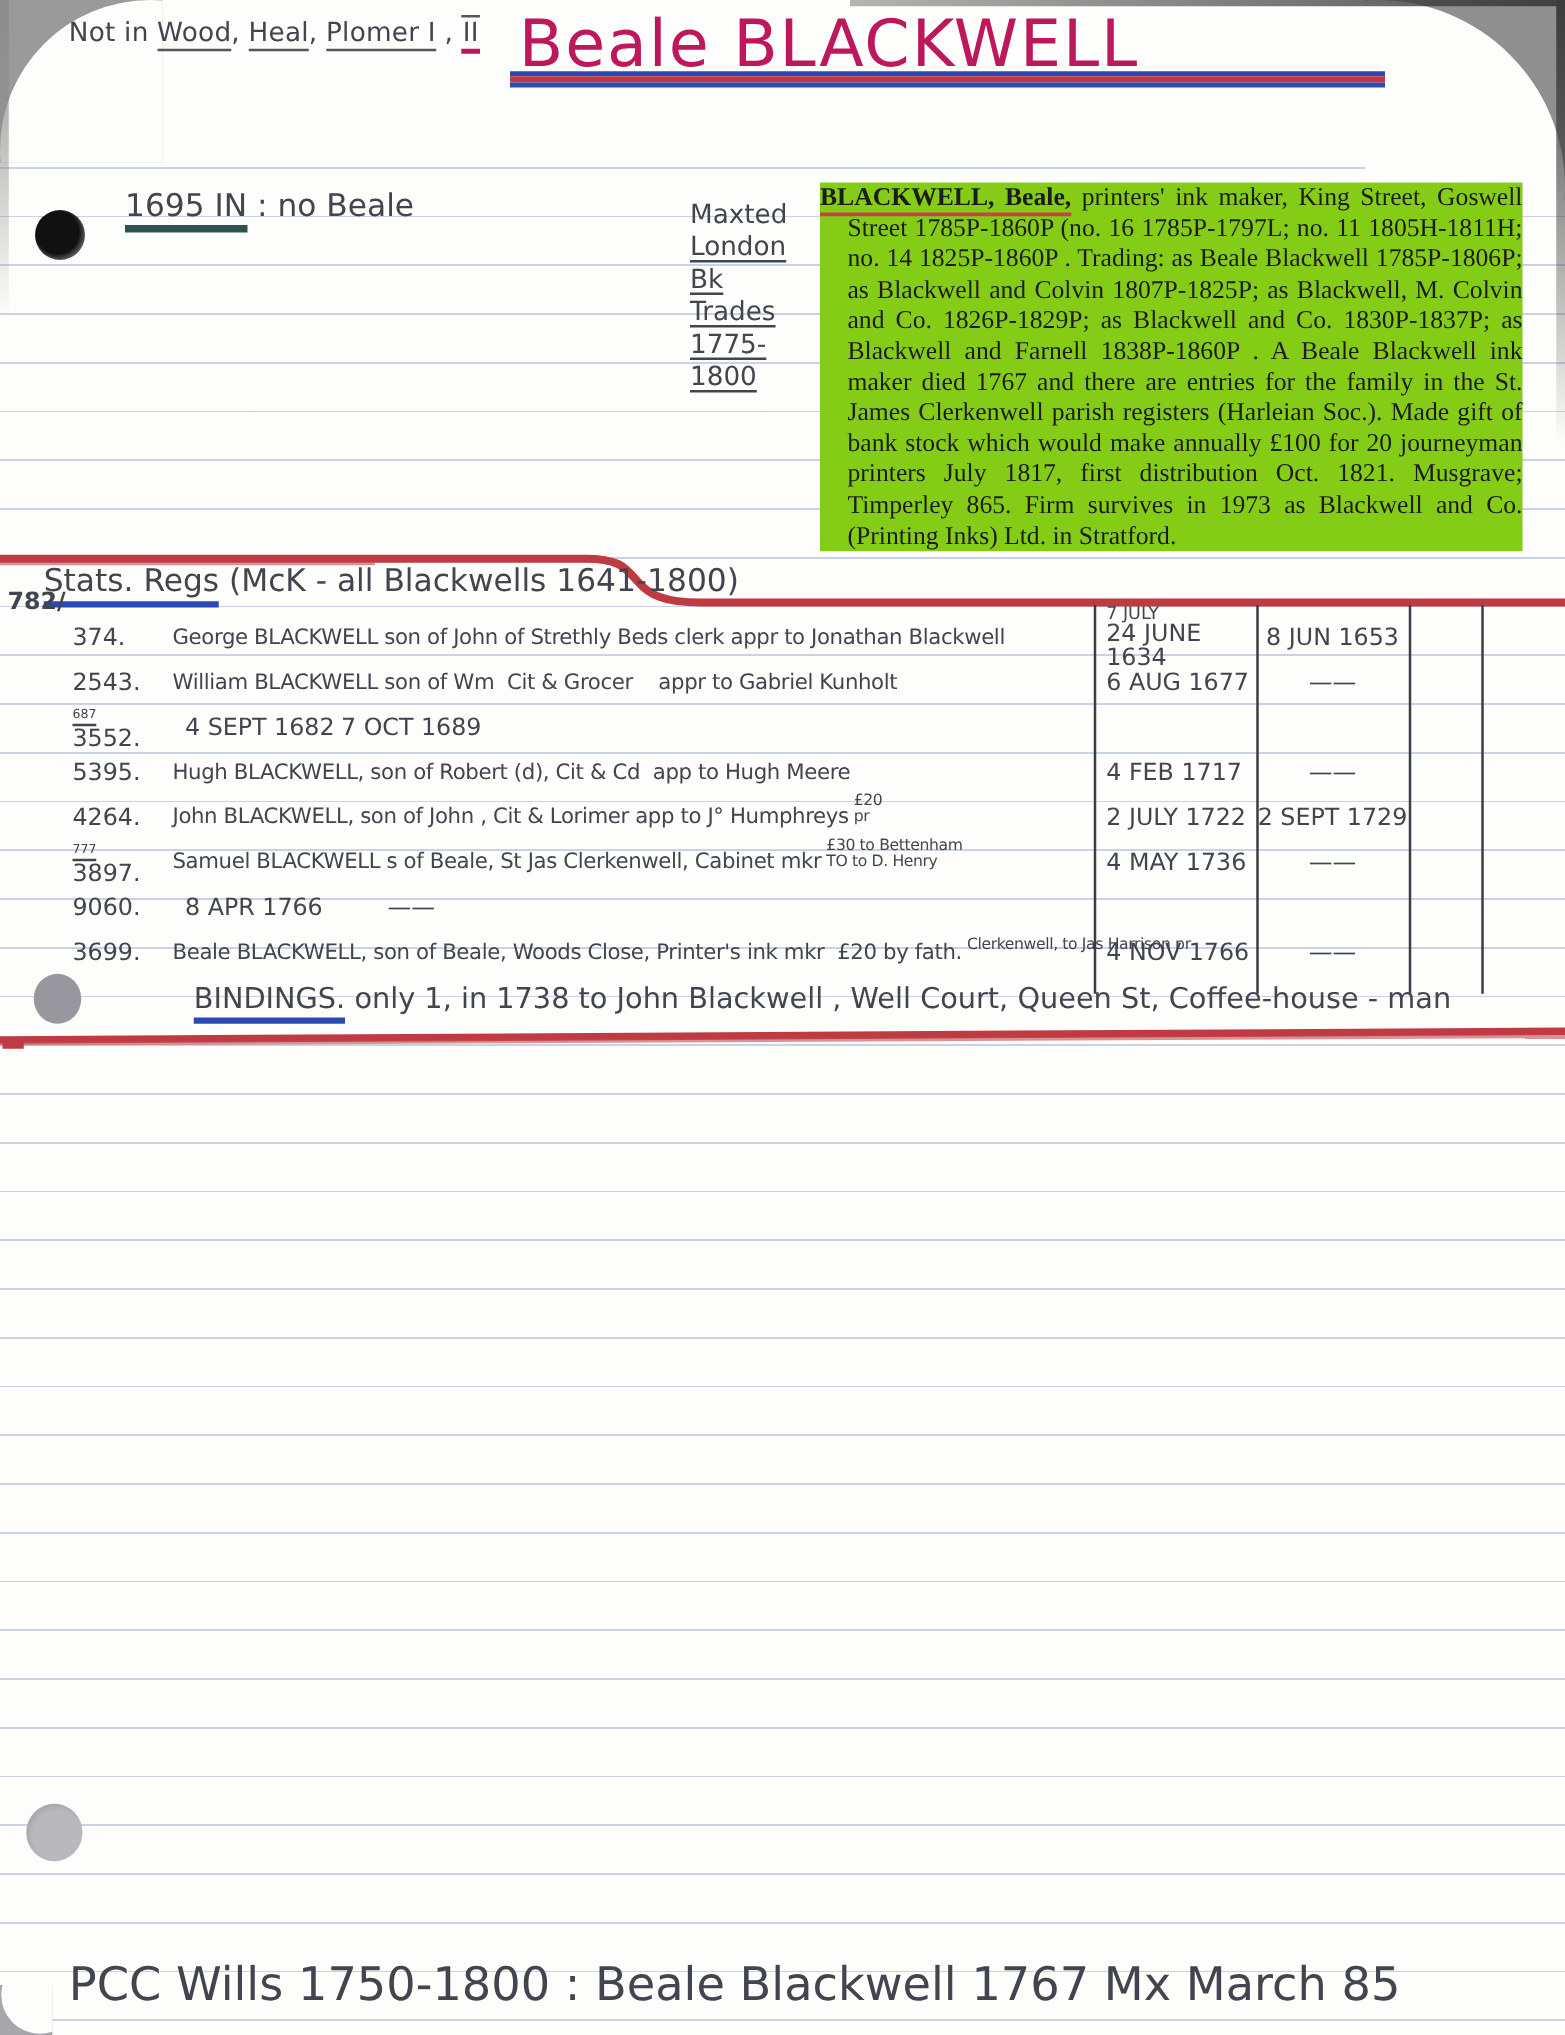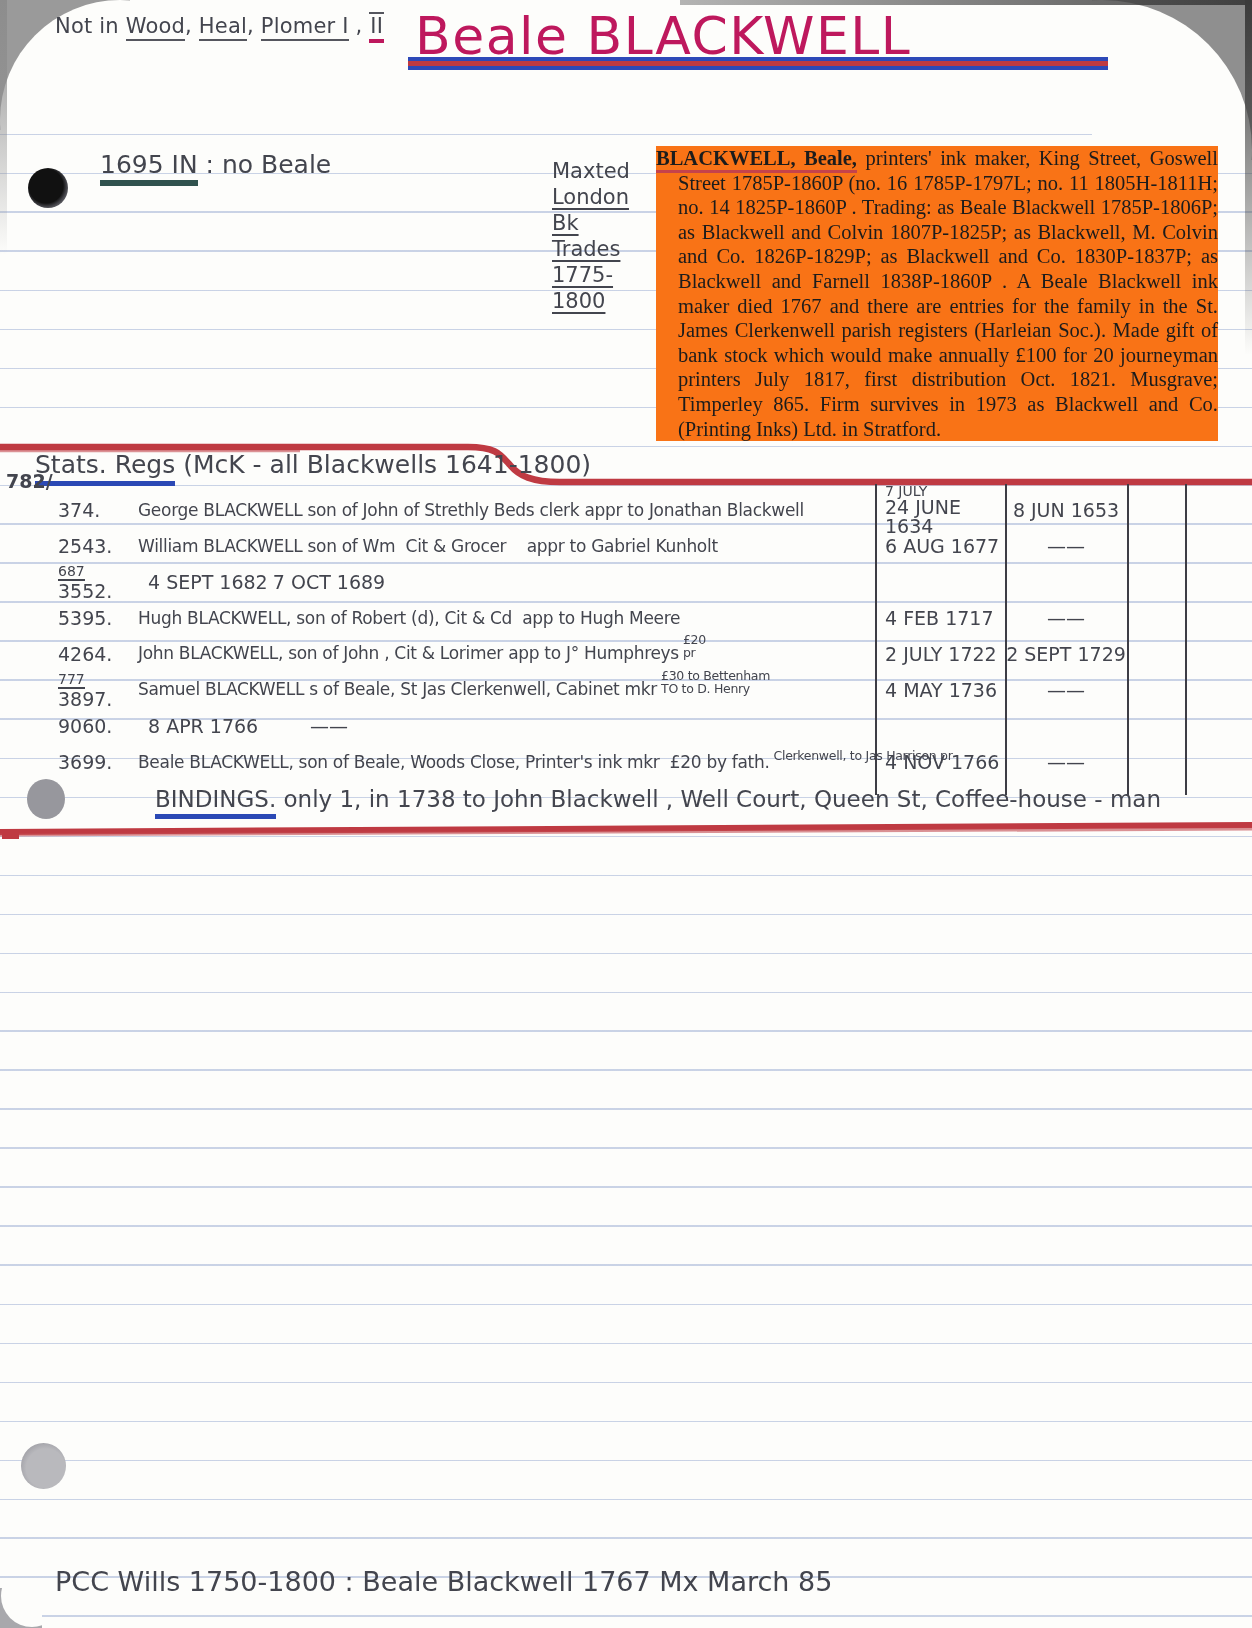--- a/index.html
+++ b/index.html
@@ -41,50 +41,50 @@
   .tr-r{top:61px;height:5px;background:#bf3a42;}
   .tr-b2{top:66px;height:4px;background:#2d49b8;}
 
   .left-note{left:100px;top:150px;font-size:25px;}
   .u-teal{border-bottom:6px solid #30524e;padding-bottom:1px;}
 
   .source-ref{left:552px;top:158px;font-size:21px;line-height:26px;width:110px;}
   .source-ref .u{ text-decoration:underline;text-decoration-thickness:2px;text-underline-offset:4px;}
 
   
-  .clipping{left:656px;top:146px;width:562px;background:#f97316;z-index:5;
+  .clipping{left:656px;top:146px;width:562px;background:#84cc16;z-index:5;
     font-family:"Liberation Serif","DejaVu Serif",serif;font-size:20.5px;line-height:24.6px;
     color:#1c1c1c;text-align:justify;}
   .clipping p{margin:0;padding-left:22px;text-indent:-22px;}
   .clip-lead{font-weight:bold;border-bottom:3px solid #c5434b;padding-bottom:1px;}
 
   
   .stats-heading{left:35px;top:450px;font-size:25px;z-index:5;white-space:nowrap;}
   .u-blue{border-bottom:5px solid #2b49b5;padding-bottom:2px;}
   .margin-num{left:6px;top:470px;font-size:19px;z-index:5;font-weight:bold;}
 
   .stable{left:30px;top:492px;width:1155px;z-index:5;}
   .trow{display:flex;align-items:center;height:36px;}
   .num{width:108px;flex:0 0 108px;line-height:1;padding-left:28px;box-sizing:border-box;font-size:19px;}
-  .num-top{display:block;font-size:14px;line-height:15px;width:-moz-fit-content;width:fit-content;}
+  .num-top{display:block;font-size:10px;line-height:15px;width:-moz-fit-content;width:fit-content;}
   .num-top:not(:empty){border-bottom:2px solid #43454e;margin-bottom:1px;}
   .rtext{flex:0 0 737px;width:737px;font-size:17px;letter-spacing:-.3px;white-space:pre;overflow:visible;}
   .note{display:inline-block;font-size:12.5px;line-height:13px;letter-spacing:-.3px;
         white-space:pre-line;position:relative;top:-8px;margin-left:4px;vertical-align:middle;}
   .note:empty{display:none;}
   .d1{flex:0 0 130px;width:130px;font-size:19px;line-height:1;padding-left:10px;box-sizing:border-box;white-space:pre-line;}
   .d-top{display:block;font-size:14px;line-height:14px;}
   .d-top:empty{display:none;}
   .d2{flex:0 0 122px;width:122px;font-size:19px;text-align:center;white-space:pre-line;}
 
   .vrule{width:2px;background:#3d3d45;z-index:5;top:484px;height:311px;}
 
   .bindings{left:155px;top:786px;font-size:23px;z-index:5;white-space:nowrap;}
 
-  .bottom-note{left:55px;top:1566px;font-size:27px;z-index:5;white-space:nowrap;}
+  .bottom-note{left:55px;top:1566px;font-size:37px;z-index:5;white-space:nowrap;}
 
   svg.overlay{position:absolute;left:0;z-index:5;pointer-events:none;}
 </style>
 </head>
 <body>
 
 <div class="ruled"></div>
 
 <svg class="abs corner" style="left:0;top:0" width="130" height="130">
   <rect width="130" height="130" fill="#9a9a9a"></rect>

